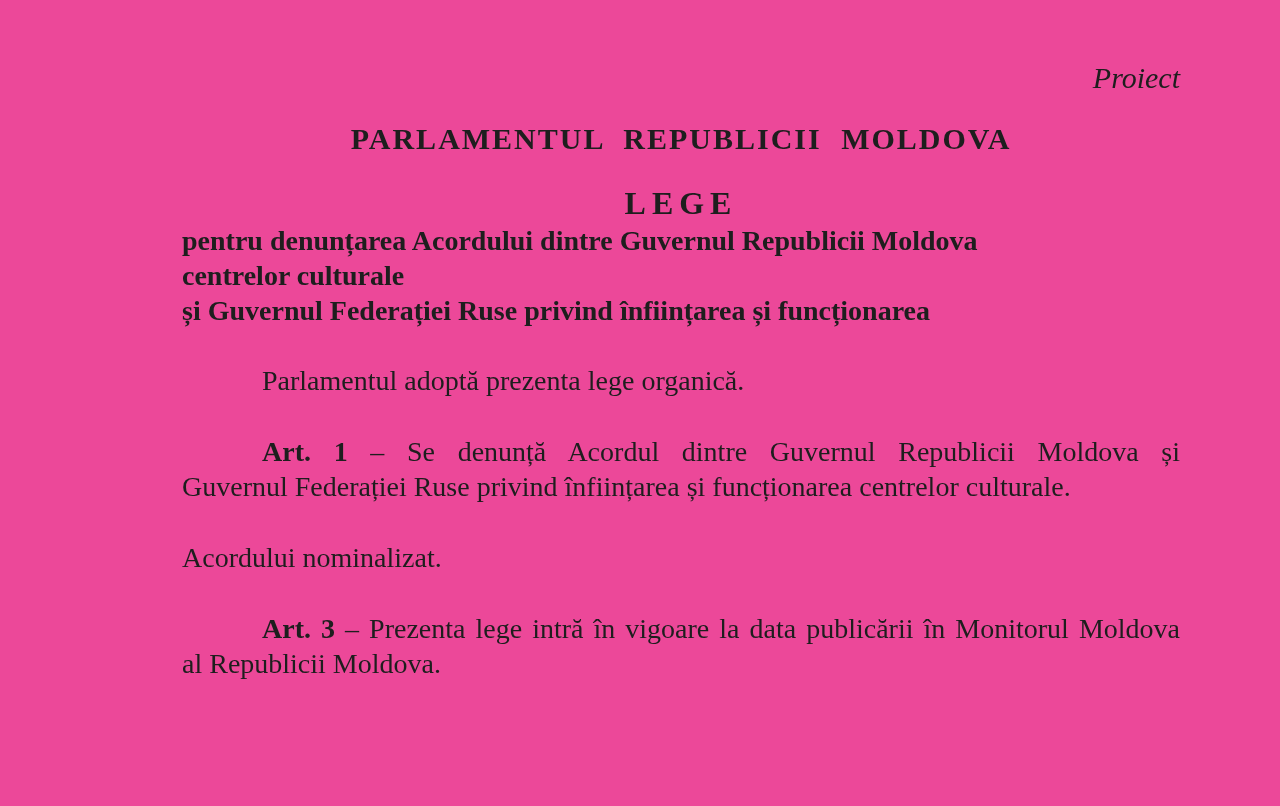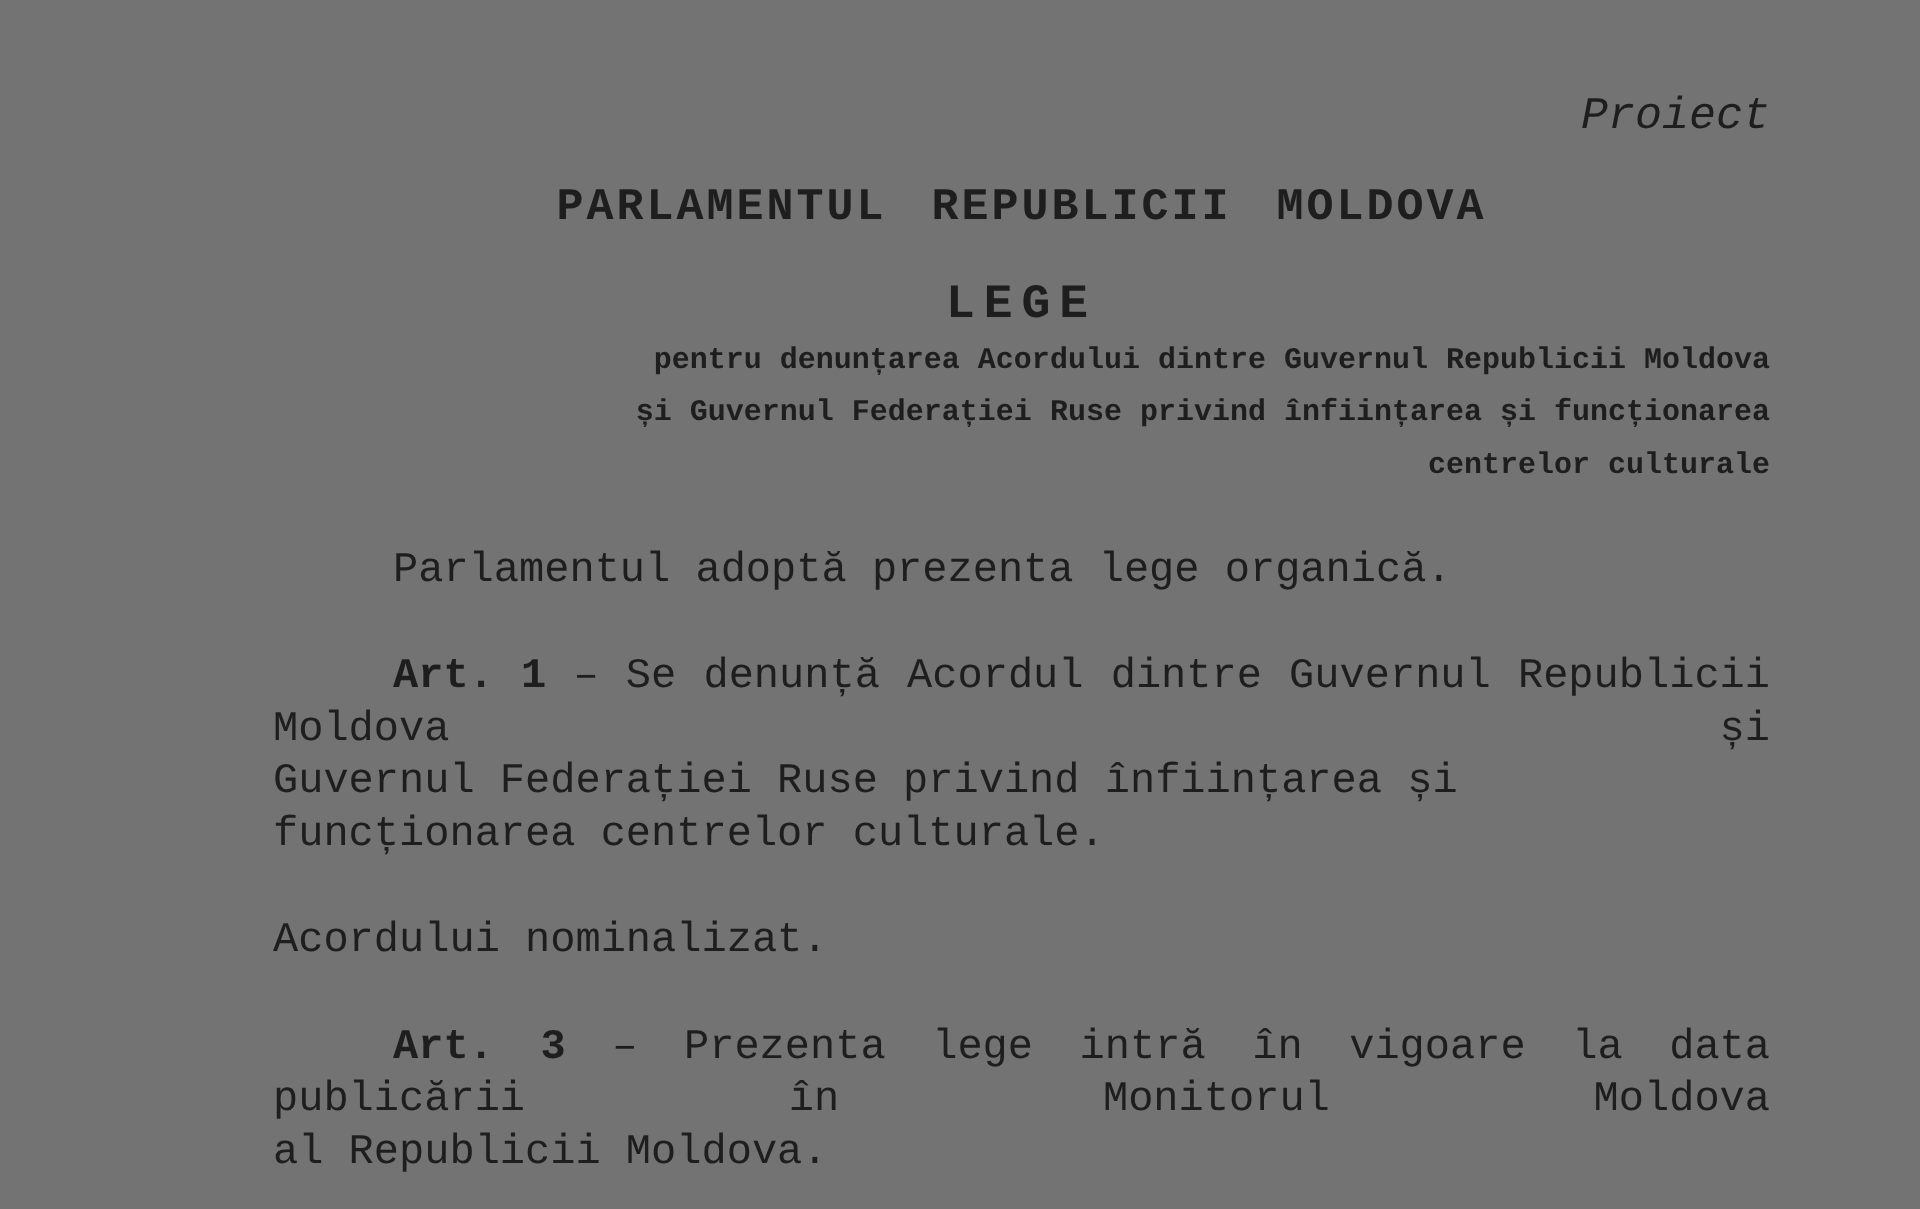--- a/index.html
+++ b/index.html
@@ -6,23 +6,23 @@
     margin: 0;
     padding: 0;
     background: #ffffff;
   }
   .page {
     position: relative;
     width: 1280px;
     height: 806px;
     box-sizing: border-box;
     padding: 60px 100px 0 182px;
-    background: #737373;
+    background: #ec4899;
     color: #1e1e1e;
-    font-family: Liberation Mono, monospace;
+    font-family: Liberation Serif, serif;
     font-size: 28px;
     overflow: hidden;
   }
   .annotation {
     text-align: right;
     font-style: italic;
     font-size: 30px;
     line-height: 36px;
   }
   .institution {
@@ -39,23 +39,23 @@
     text-align: center;
     font-weight: bold;
     font-size: 32px;
     line-height: 36px;
     letter-spacing: 6px;
   }
   .law-title {
     margin-top: 2px;
   }
   .law-title-line {
-    text-align: right;
+    text-align: left;
     font-weight: bold;
-    font-size: 20px;
+    font-size: 28px;
     line-height: 35px;
   }
   .intro {
     margin: 35px 0 0 0;
     text-indent: 80px;
     line-height: 35px;
   }
   .article {
     margin-top: 36px;
   }
@@ -79,22 +79,22 @@
 <div class="page">
 
   <div class="annotation">Proiect</div>
 
   <div class="institution">PARLAMENTUL REPUBLICII MOLDOVA</div>
 
   <div class="act-type">LEGE</div>
 
   <div class="law-title">
     <div class="law-title-line">pentru denunțarea Acordului dintre Guvernul Republicii Moldova</div>
+    <div class="law-title-line">centrelor culturale</div>
     <div class="law-title-line">și Guvernul Federației Ruse privind înființarea și funcționarea</div>
-    <div class="law-title-line">centrelor culturale</div>
   </div>
 
   <p class="intro">Parlamentul adoptă prezenta lege organică.</p>
 
   <div class="article">
     <div class="article-first-line"><span class="article-label">Art. 1</span> <span>– Se denunță Acordul dintre Guvernul Republicii Moldova și</span></div>
     <div class="article-last-line">Guvernul Federației Ruse privind înființarea și funcționarea centrelor culturale.</div>
   </div>
 
   <div class="article">

